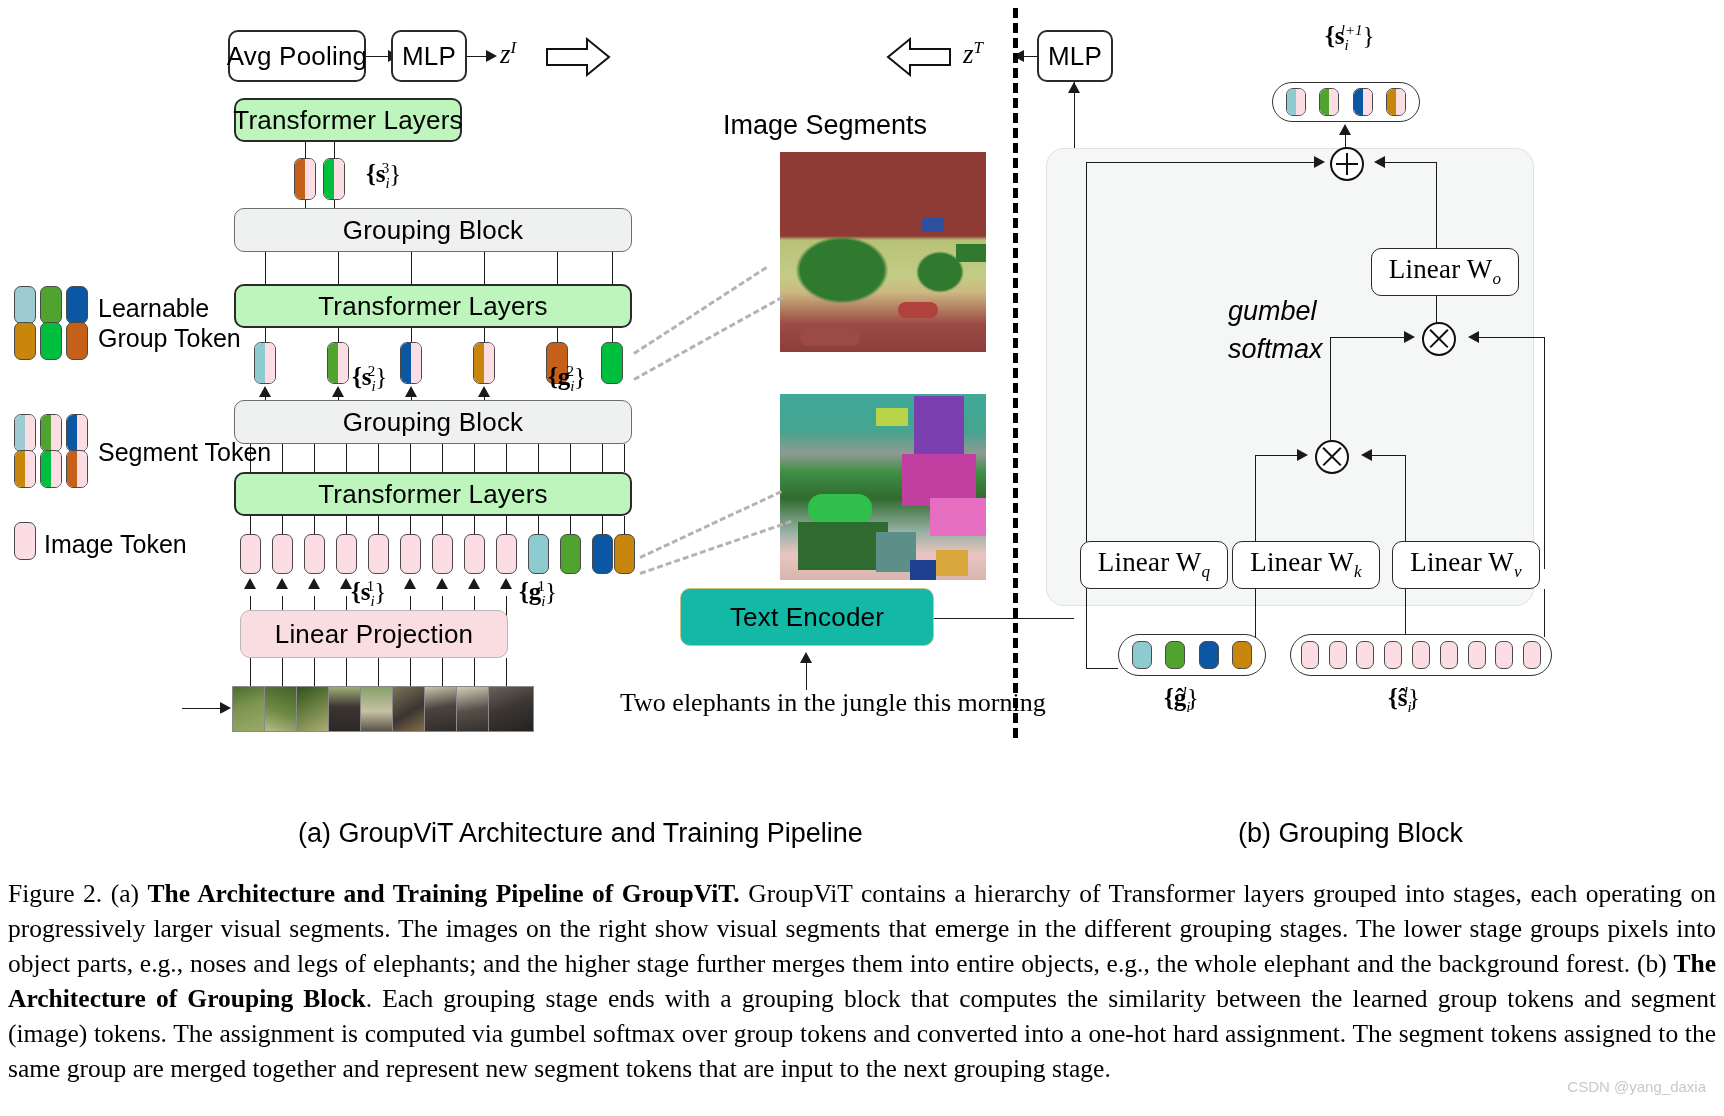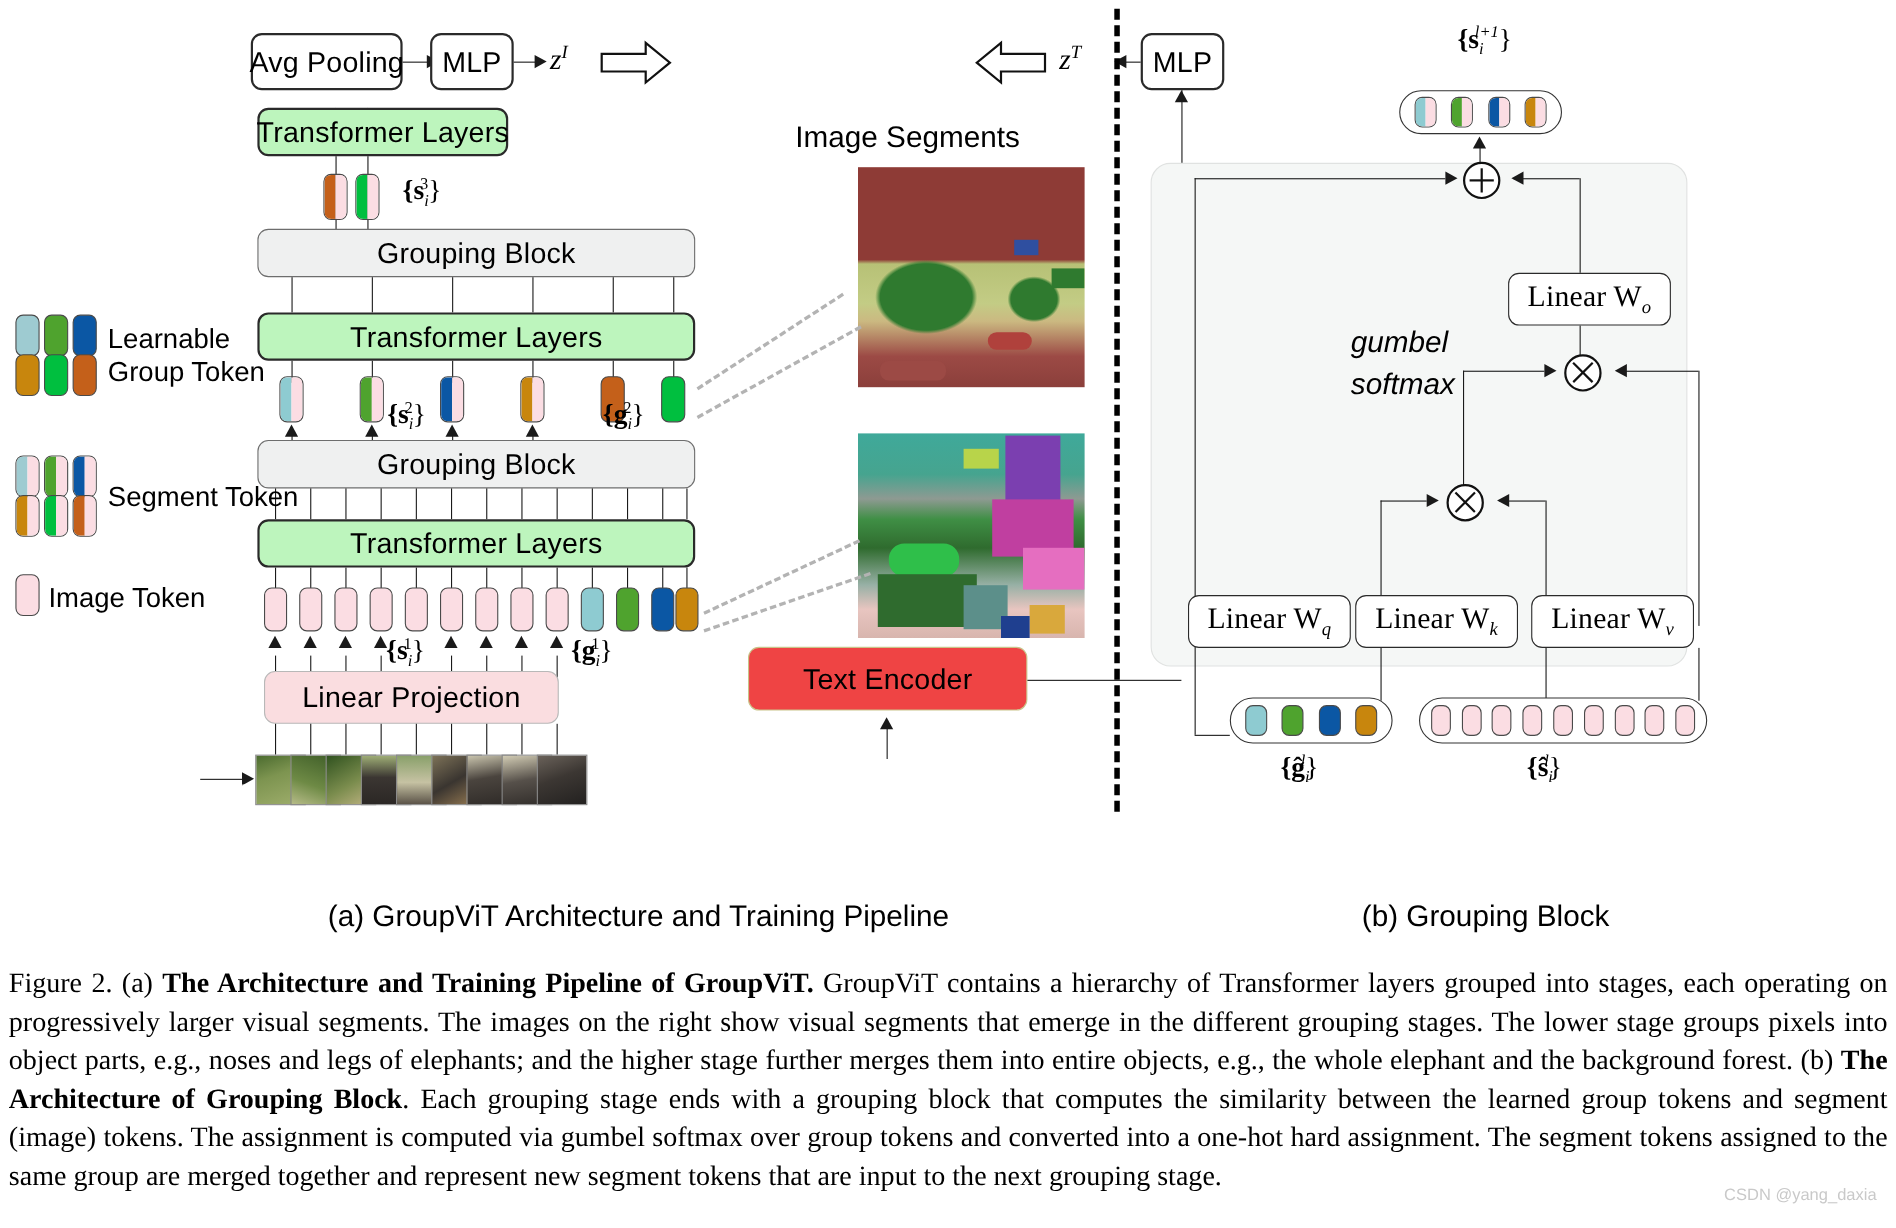--- a/index.html
+++ b/index.html
@@ -8,21 +8,21 @@
   .fig{position:absolute;left:0;top:0;width:1724px;height:1116px;}
 
   
   .box{position:absolute;box-sizing:border-box;border:2px solid #000;border-radius:10px;
        display:flex;align-items:center;justify-content:center;background:#fff;
        font-size:26px;letter-spacing:.2px;white-space:nowrap;}
   .box.green{background:#bdf5bd;border-color:#2a2a2a;text-align:center;}
   .box.grey{background:#eff0f0;border-color:#6d6d6d;border-width:1.5px;}
   .box.pinkbox{background:#fadde0;border-color:#b8b8b8;border-width:1.5px;}
   .box.red{background:#fbb4b4;border-color:#fbb4b4;}
-  .box.yellow{background:#ef4444;border-color:#c9c38a;border-width:1.5px;}
+  .box.yellow{background:#14b8a6;border-color:#c9c38a;border-width:1.5px;}
   .box.plain{background:#fff;border-color:#2a2a2a;}
   .box.thin{border-width:1.5px;}
 
   
   .vline{position:absolute;width:0;border-left:1.6px solid #1a1a1a;}
   .hline{position:absolute;height:0;border-top:1.6px solid #1a1a1a;}
   .dash-sep{position:absolute;width:0;border-left:5px dashed #000;}
 
   
   .ah-up{position:absolute;width:0;height:0;border-left:6px solid transparent;border-right:6px solid transparent;border-bottom:11px solid #1a1a1a;}
@@ -399,20 +399,21 @@
 
   <div class="box yellow" style="left:680px;top:588px;width:254px;height:58px;">
     <span>Text Encoder</span>
   </div>
 
   <div class="hline" style="left:934px;top:618px;width:140px;"></div>
 
   <div class="vline" style="left:806px;top:656px;height:34px;"></div>
   <div class="ah-up" style="left:800px;top:652px;"></div>
 
+  <div class="lbl" style="left:620px;top:688px;font-size:26px;font-family:'Liberation Serif',serif;">Two elephants in the jungle this morning</div>
 
   <div class="dash-sep" style="left:1013px;top:8px;height:730px;"></div>
 
   <div class="lbl math" style="left:1325px;top:22px;font-size:25px;font-weight:bold;">
     <span>{s</span><sub style="font-size:15px;font-style:italic;font-weight:normal;">i</sub><sup style="font-size:15px;font-weight:normal;font-style:italic;margin-left:-8px;">l+1</sup><span style="font-weight:normal;">}</span>
   </div>
 
   <div class="capsule" style="left:1272px;top:82px;width:148px;height:40px;justify-content:space-evenly;">
     <div class="tok" style="position:relative;left:0;top:0;width:20px;height:28px;">
       <div class="half" style="background:#8ecbd1;"></div>

